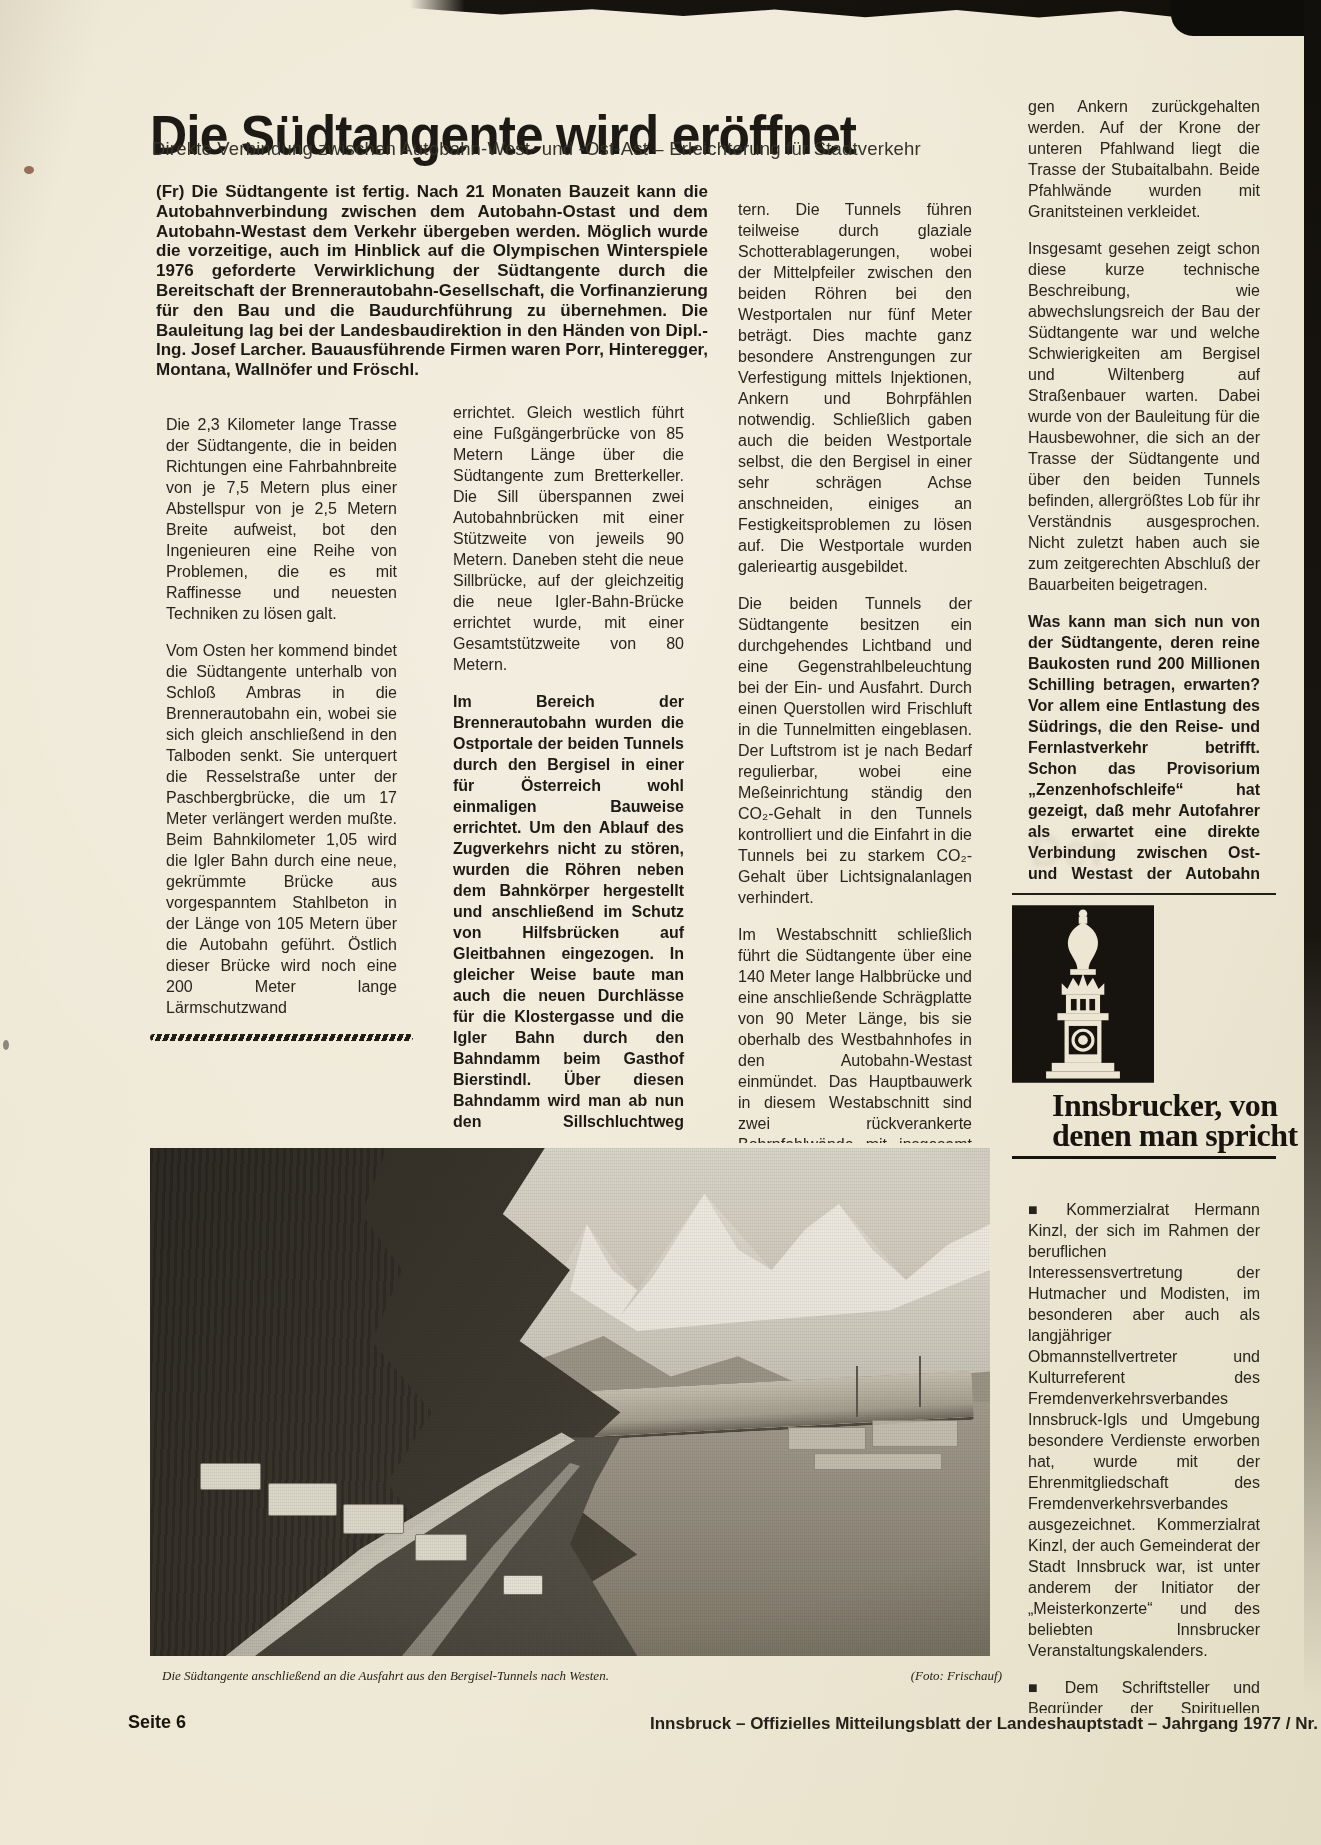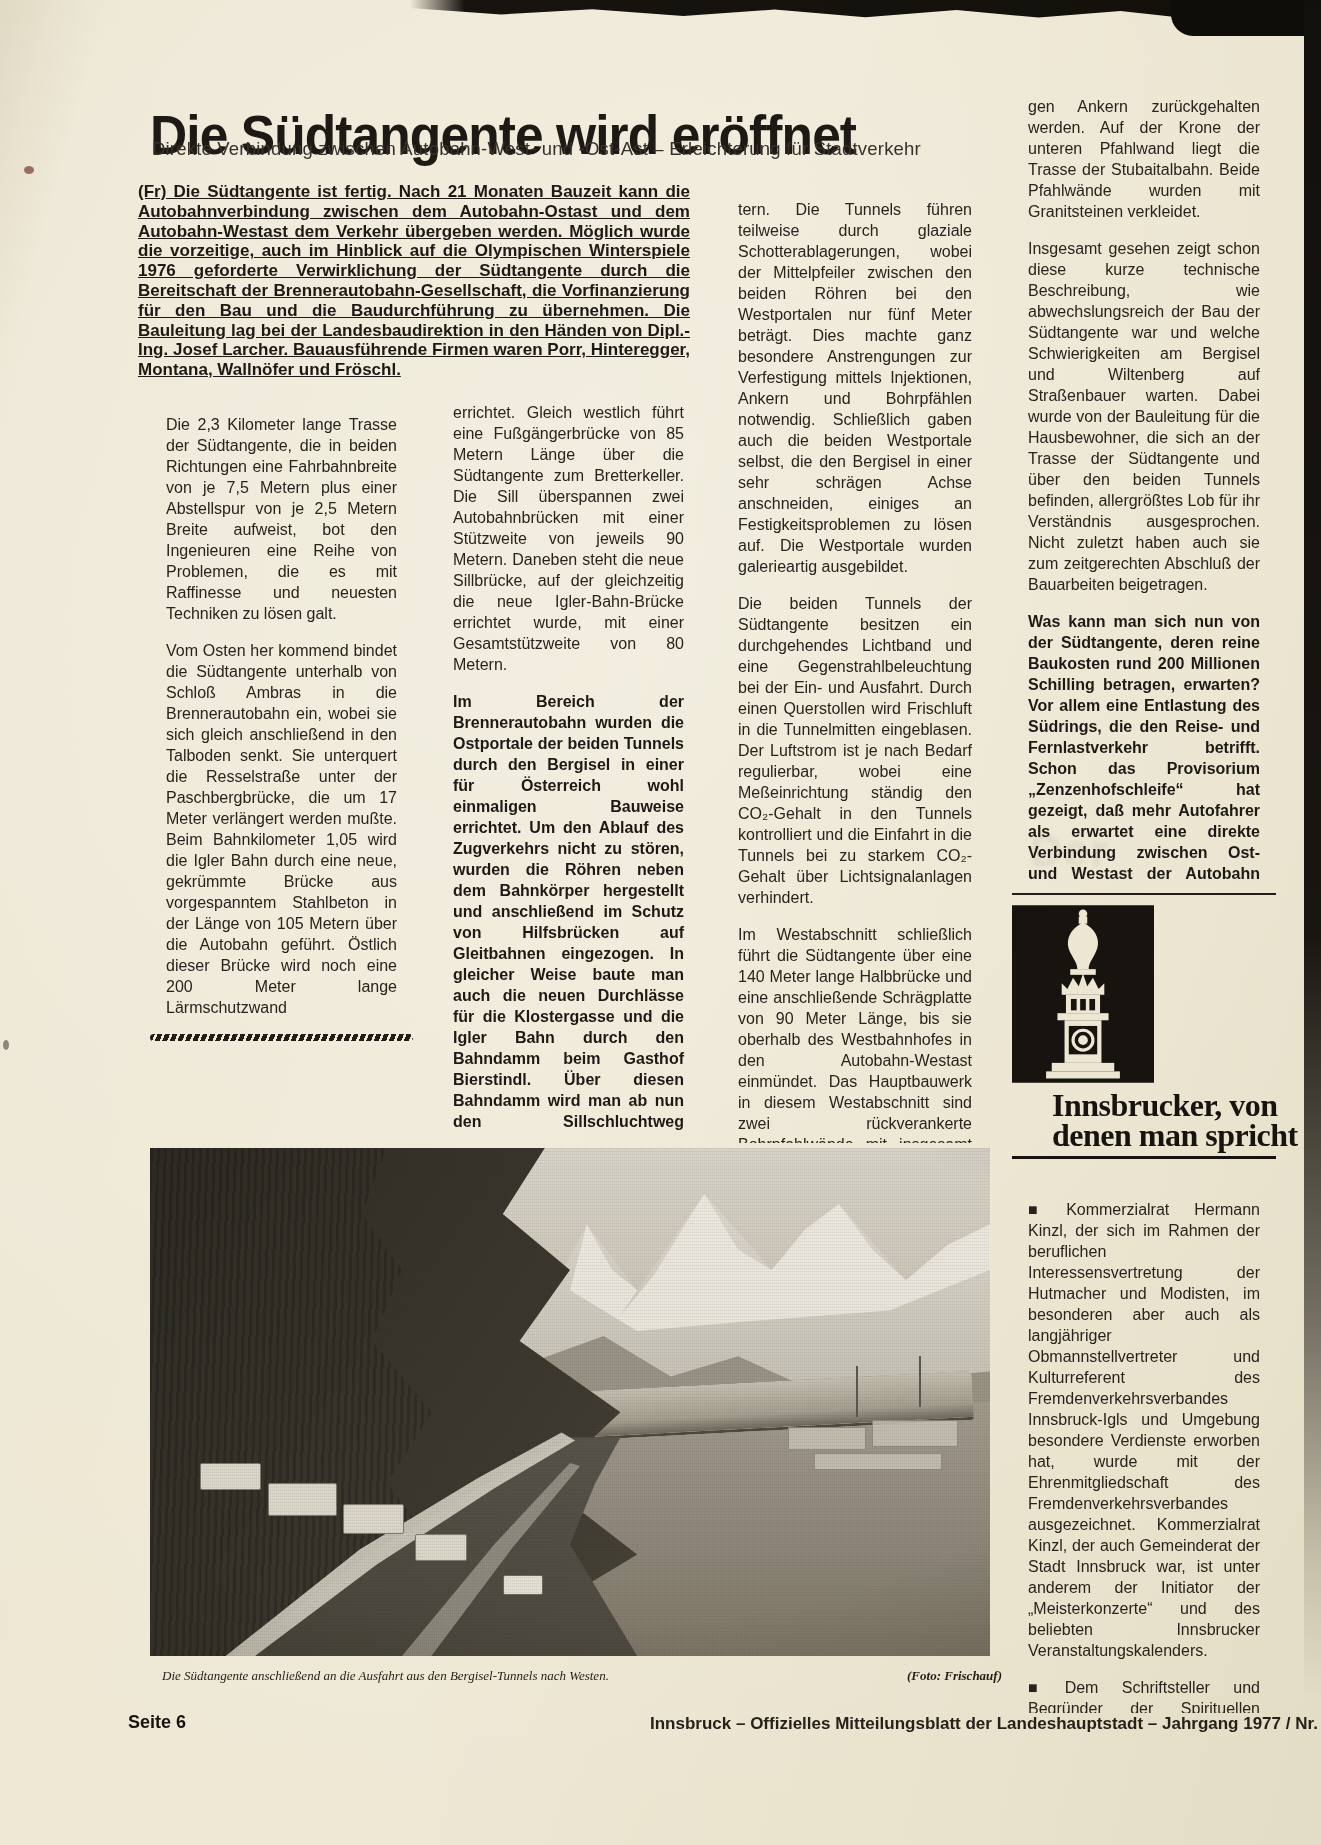--- a/index.html
+++ b/index.html
@@ -17,22 +17,22 @@
     background:linear-gradient(180deg,#12100c 0%,#191610 55%,rgba(25,22,16,.55) 78%,rgba(25,22,16,.15) 92%,rgba(0,0,0,0) 100%);}
   .spot-red{left:24px;top:166px;width:10px;height:8px;border-radius:50%;background:#7c4434;opacity:.75;}
   .spot-ink{left:3px;top:1040px;width:6px;height:10px;border-radius:50%;background:#2a261f;opacity:.5;}
   .ghost{left:1030px;top:826px;width:250px;height:52px;font-weight:bold;font-size:44px;color:#4a463c;
     opacity:.08;filter:blur(2px);letter-spacing:2px;}
   
   .headline{left:150px;top:66px;width:860px;font-weight:bold;font-size:56px;line-height:62px;color:#1d1a15;
     letter-spacing:-1px;transform:scaleX(.92);transform-origin:left top;white-space:nowrap;}
   .subhead{left:152px;top:138px;width:800px;font-size:18.5px;color:#35322a;letter-spacing:.2px;white-space:nowrap;}
   
-  .lead{left:138px;top:182px;width:552px;font-size:17px;line-height:19.8px;font-weight:bold;text-align:justify;
-    color:#1d1a15;hyphens:auto;text-decoration:underline;-webkit-hyphens:auto;}
+  .lead{left:156px;top:182px;width:552px;font-size:17px;line-height:19.8px;font-weight:bold;text-align:justify;
+    color:#1d1a15;hyphens:auto;-webkit-hyphens:auto;}
   .cols{font-size:16px;line-height:21px;text-align:justify;hyphens:auto;-webkit-hyphens:auto;color:#28241d;}
   .cols p{margin:16px;}
   .cols p.gap{margin-top:9px;}
   .cols p.bold{font-weight:bold;color:#1d1a15;}
   .cols p.rope{height:7px;margin:15px 0 13px 0;border-radius:4px;
     background:repeating-linear-gradient(112deg,#211d17 0 4.5px,rgba(33,29,23,0) 4.5px 7px);}
   .col1{left:150px;top:398px;width:263px;}
   .col2{left:437px;top:386px;width:263px;max-height:745px;overflow:hidden;}
   .col3{left:722px;top:183px;width:266px;max-height:960px;overflow:hidden;}
   .col4{left:1012px;top:80px;width:264px;max-height:805px;overflow:hidden;}
@@ -83,21 +83,21 @@
   .ph-pylon{width:2px;height:10%;background:#5c5850;}
   .p1{left:84%;top:43%;} .p2{left:91.5%;top:41%;}
   .ph-grain{left:0;top:0;width:100%;height:100%;
     background:
       radial-gradient(120% 95% at 50% 42%, rgba(0,0,0,0) 55%, rgba(28,24,18,.28) 100%),
       repeating-linear-gradient(0deg, rgba(30,27,21,.05) 0 1px, rgba(0,0,0,0) 1px 3px),
       repeating-linear-gradient(90deg, rgba(30,27,21,.04) 0 1px, rgba(0,0,0,0) 1px 2px);}
   
   .caption{left:142px;top:1668px;width:840px;font-family:"Liberation Serif","DejaVu Serif",serif;
     font-style:italic;font-size:13px;color:#211d16;display:flex;justify-content:space-between;margin-left:20px;}
-  .caption .credit{font-weight:bold;}
+  .caption .credit{font-weight:normal;}
   .footer-page{left:128px;top:1712px;font-size:18px;font-weight:bold;color:#17140f;}
   .footer-issue{left:650px;top:1714px;font-size:17px;color:#26221b;white-space:nowrap;font-weight:bold;}
 </style>
 </head>
 <body>
 
 <div class="page">
 
   <div class="abs edge-top"></div>
   <div class="abs edge-corner"></div>

